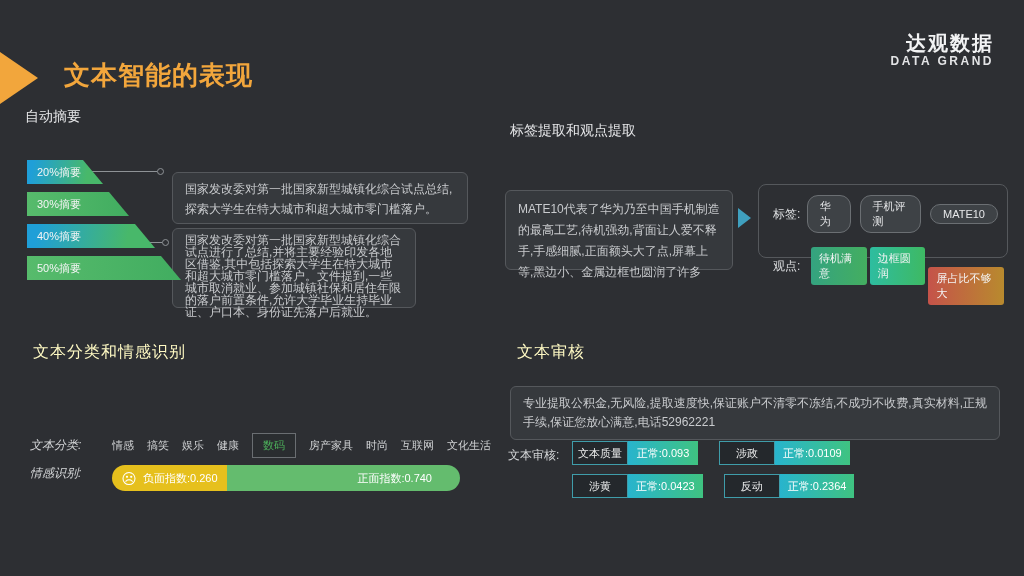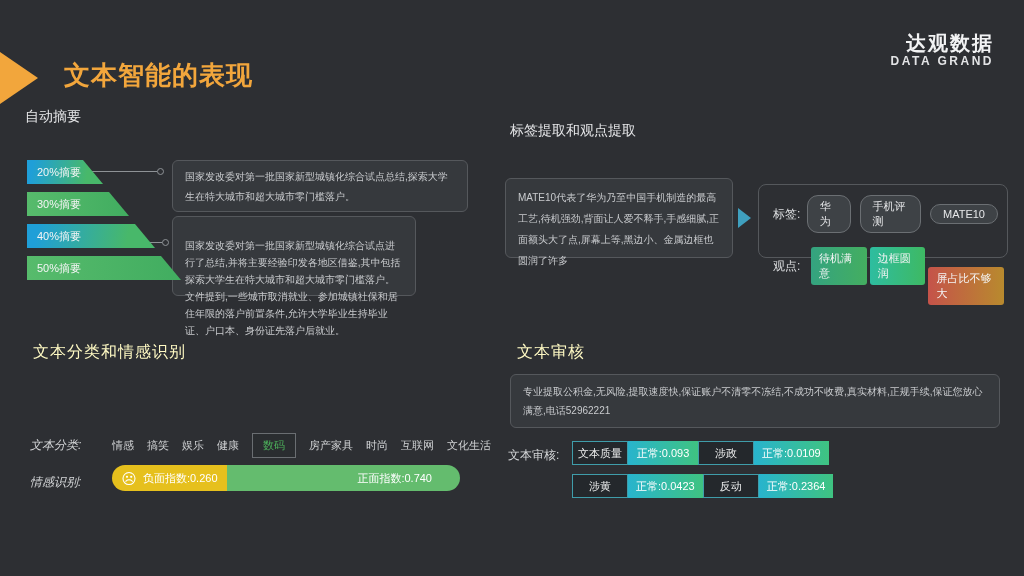--- a/index.html
+++ b/index.html
@@ -18,21 +18,21 @@
     font-size:26px;font-weight:bold;color:var(--accent,#f2a63c);letter-spacing:1px;}
   .logo{position:absolute;right:30px;top:32px;text-align:right;line-height:1.15;}
   .logo-cn{font-size:20px;font-weight:bold;letter-spacing:2px;color:#f2f3f4;}
   .logo-en{font-size:12px;font-weight:bold;letter-spacing:2.5px;color:#e3e4e6;}
   
   .sec-label{position:absolute;font-size:14px;color:#e6e7e9;}
   .sec-title{position:absolute;font-size:16px;color:#fef9c3;letter-spacing:1px;}
   
   .tbox{position:absolute;background:var(--box-bg,#36393d);
     border:1px solid var(--box-border,#55585c);border-radius:6px;
-    color:#c9cbce;font-size:10px;}
+    color:#c9cbce;font-size:12px;margin-top:12px;}
   
   .fbar{position:absolute;left:27px;height:24px;line-height:24px;
     padding-left:10px;font-size:11px;color:#f4f5f5;z-index:2;
     clip-path:polygon(0 0,calc(100% - 20px) 0,100% 100%,0 100%);}
   .fbar-grad{background:linear-gradient(100deg,#1f9fd8 8%,#48b86a 78%);}
   .fbar-green{background:linear-gradient(90deg,#57bb6c,#41ad60);}
   .connector{position:absolute;height:1px;background:#8e9296;z-index:1;}
   .connector::after{content:"";position:absolute;right:-7px;top:-3px;width:5px;height:5px;
     border:1px solid #8e9296;border-radius:50%;background:transparent;}
   
@@ -49,31 +49,31 @@
   .otag-pos1{background:linear-gradient(90deg,#34a380,#44ae60);}
   .otag-pos2{background:linear-gradient(90deg,#2ebda0,#3eb963);}
   .otag-neg{background:linear-gradient(90deg,#c5534a,#b88a2e);margin-top:40px;}
   
   .inline-label{font-size:12px;color:#d5d7d9;width:82px;flex:none;font-style:italic;}
   .classify-row{position:absolute;left:30px;top:433px;display:flex;align-items:center;height:24px;width:445px;}
   .cats{display:flex;align-items:center;gap:13px;}
   .cat{font-size:11px;color:#cfd1d3;white-space:nowrap;}
   .cat-selected{color:var(--green-text,#4cb05a);border:1px solid #6a6e72;
     background:#2a2d30;padding:4px 10px;}
-  .senti-row{position:absolute;left:30px;top:465px;display:flex;align-items:flex-end;}
+  .senti-row{position:absolute;left:30px;top:465px;display:flex;align-items:flex-start;}
   .senti-bar{display:flex;width:348px;height:26px;border-radius:13px;overflow:hidden;}
   .senti-neg{width:33%;background:var(--senti-yellow,#e6c01d);display:flex;
     align-items:center;justify-content:center;gap:6px;font-size:11px;color:#fff;}
   .senti-pos{flex:1;background:var(--senti-green,#64bc6e);display:flex;
     align-items:center;justify-content:flex-end;padding-right:28px;font-size:11px;color:#fff;}
   .sad{font-size:15px;line-height:1;color:#fff;}
   
   .review-label{position:absolute;left:508px;top:447px;font-size:12px;color:#d5d7d9;}
   .review-rows{position:absolute;left:572px;top:441px;}
-  .review-row{display:flex;margin-bottom:9px;}
+  .review-row{display:flex;gap:21px;margin-bottom:9px;}
   .rbadge{display:flex;}
   .badge-name{width:56px;height:24px;display:flex;align-items:center;justify-content:center;
     background:#24282c;font-size:11px;color:#eceded;}
   .bn-normal{border:1px solid #3f9daa;}
   .bn-alert{border:1px solid #a94a3c;}
   .badge-val{min-width:70px;height:24px;display:flex;align-items:center;justify-content:center;
     padding:0 8px;font-size:11px;color:#fff;}
   .bv-normal{background:linear-gradient(90deg,#28b4cd,#3fc381);}
   .bv-alert{background:linear-gradient(90deg,#d5503d,#e0813a);}
 </style>
@@ -93,21 +93,21 @@
 
   <div class="connector" style="left:85px;top:171px;width:72px;"></div>
   <div class="connector" style="left:136px;top:242px;width:26px;"></div>
 
   <div class="fbar fbar-grad" style="top:160px;width:76px;">20%摘要</div>
   <div class="fbar fbar-green" style="top:192px;width:102px;">30%摘要</div>
   <div class="fbar fbar-grad" style="top:224px;width:128px;">40%摘要</div>
   <div class="fbar fbar-green" style="top:256px;width:154px;">50%摘要</div>
 
   <div class="tbox" style="left:172px;top:160px;width:296px;height:52px;padding:6px 12px;line-height:20px;">国家发改委对第一批国家新型城镇化综合试点总结,探索大学生在特大城市和超大城市零门槛落户。</div>
-  <div class="tbox" style="left:172px;top:216px;width:244px;height:80px;padding:20px 12px;line-height:17px;">国家发改委对第一批国家新型城镇化综合试点进行了总结,并将主要经验印发各地区借鉴,其中包括探索大学生在特大城市和超大城市零门槛落户。文件提到,一些城市取消就业、参加城镇社保和居住年限的落户前置条件,允许大学毕业生持毕业证、户口本、身份证先落户后就业。</div>
+  <div class="tbox" style="left:172px;top:216px;width:244px;height:80px;padding:5px 12px;line-height:12px;">国家发改委对第一批国家新型城镇化综合试点进行了总结,并将主要经验印发各地区借鉴,其中包括探索大学生在特大城市和超大城市零门槛落户。文件提到,一些城市取消就业、参加城镇社保和居住年限的落户前置条件,允许大学毕业生持毕业证、户口本、身份证先落户后就业。</div>
 
   <div class="sec-label" style="left:510px;top:122px;">标签提取和观点提取</div>
 
   <div class="tbox" style="left:505px;top:178px;width:228px;height:80px;padding:8px 12px;line-height:21px;">MATE10代表了华为乃至中国手机制造的最高工艺,待机强劲,背面让人爱不释手,手感细腻,正面额头大了点,屏幕上等,黑边小、金属边框也圆润了许多</div>
 
   <div class="arrow-right" style="left:738px;top:208px;"></div>
 
   <div class="tags-panel" style="left:758px;top:184px;width:250px;height:74px;">
     <div class="tp-row" style="top:10px;">
       <span class="tp-label">标签:</span>

